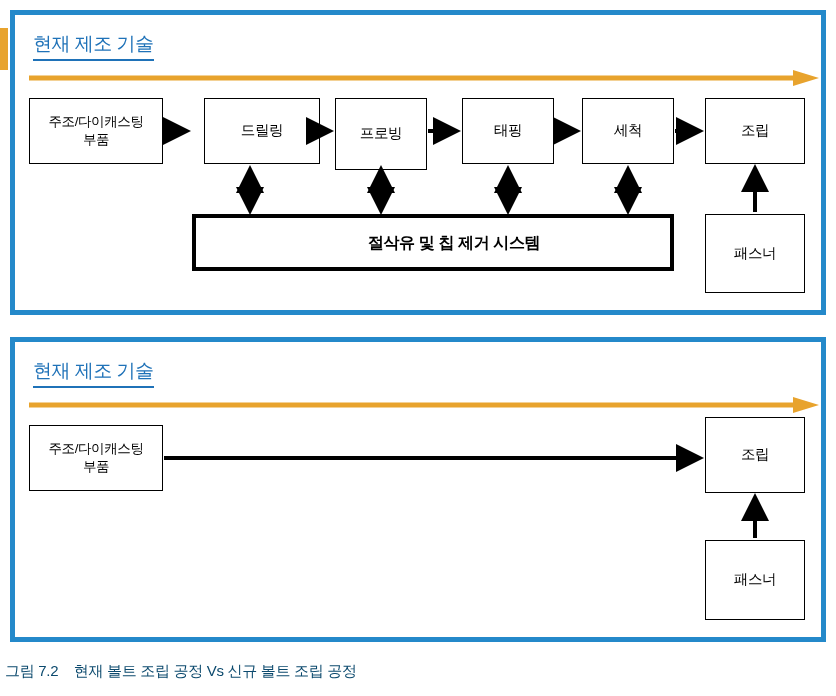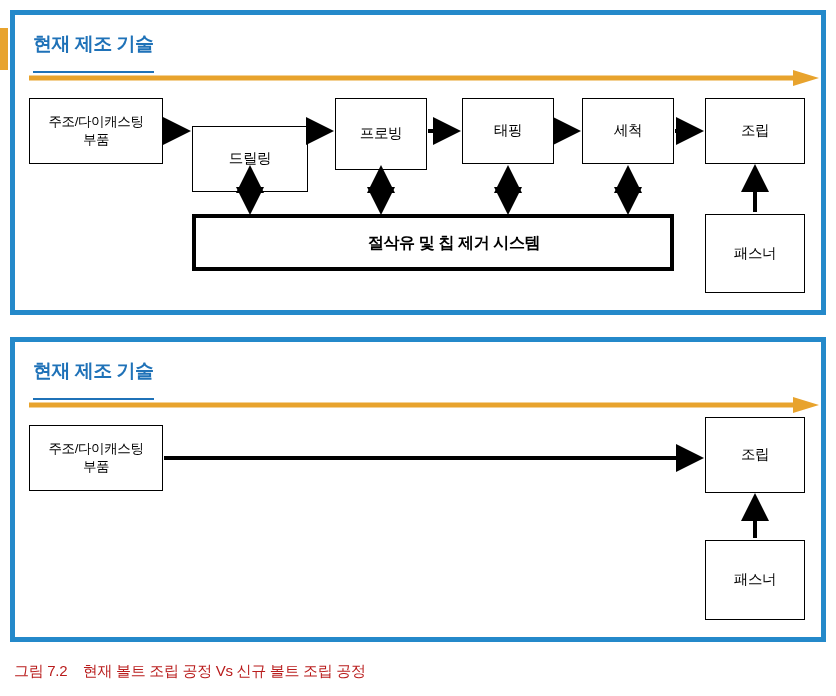--- a/index.html
+++ b/index.html
@@ -36,25 +36,25 @@
     height: 42px;
     background: #2489ca;
   }
 
   
   .panel-title {
     position: absolute;
     left: 18px;
     top: 16px;
     font-size: 19px;
-    font-weight: bold;
+    font-weight: normal;
     color: #1f72b8;
     letter-spacing: -0.5px;
     border-bottom: 2px solid #1f72b8;
-    padding-bottom: 14px;
+    padding-bottom: 2px;
     white-space: nowrap;
   }
 
   
   .flow-arrow {
     position: absolute;
     left: 14px;
     top: 54px;
     width: 790px;
     height: 18px;
@@ -90,46 +90,46 @@
     left: 0;
     top: 0;
     width: 100%;
     height: 100%;
     pointer-events: none;
   }
 
   
   #figure-caption {
     position: absolute;
-    left: 14px;
+    left: 5px;
     top: 662px;
     font-size: 15px;
     letter-spacing: -0.3px;
-    color: #b91c1c;
+    color: #0c4a6e;
     white-space: pre;
   }
 </style>
 </head>
 <body>
 
 <div class="panel" id="panel-current">
 
   <div class="panel-title">현재 제조 기술</div>
 
   <svg class="flow-arrow" viewBox="0 0 790 18" preserveAspectRatio="none">
     <line x1="0" y1="9" x2="766" y2="9" stroke="#e8a32d" stroke-width="5"></line>
     <polygon points="764,1 790,9 764,17" fill="#e8a32d"></polygon>
   </svg>
 
   <div class="node small-text" style="left:14px;  top:83px;  width:134px; height:66px;">
     <span style="white-space:pre-line;">주조/다이캐스팅
 부품</span>
   </div>
 
-  <div class="node" style="left:177px; top:83px;  width:116px; height:66px;margin-top:28px;">
+  <div class="node" style="left:189px; top:83px;  width:116px; height:66px;">
     <span>드릴링</span>
   </div>
 
   <div class="node" style="left:320px; top:83px;  width:92px;  height:72px;">
     <span>프로빙</span>
   </div>
 
   <div class="node" style="left:567px; top:83px;  width:92px;  height:66px;">
     <span>세척</span>
   </div>

